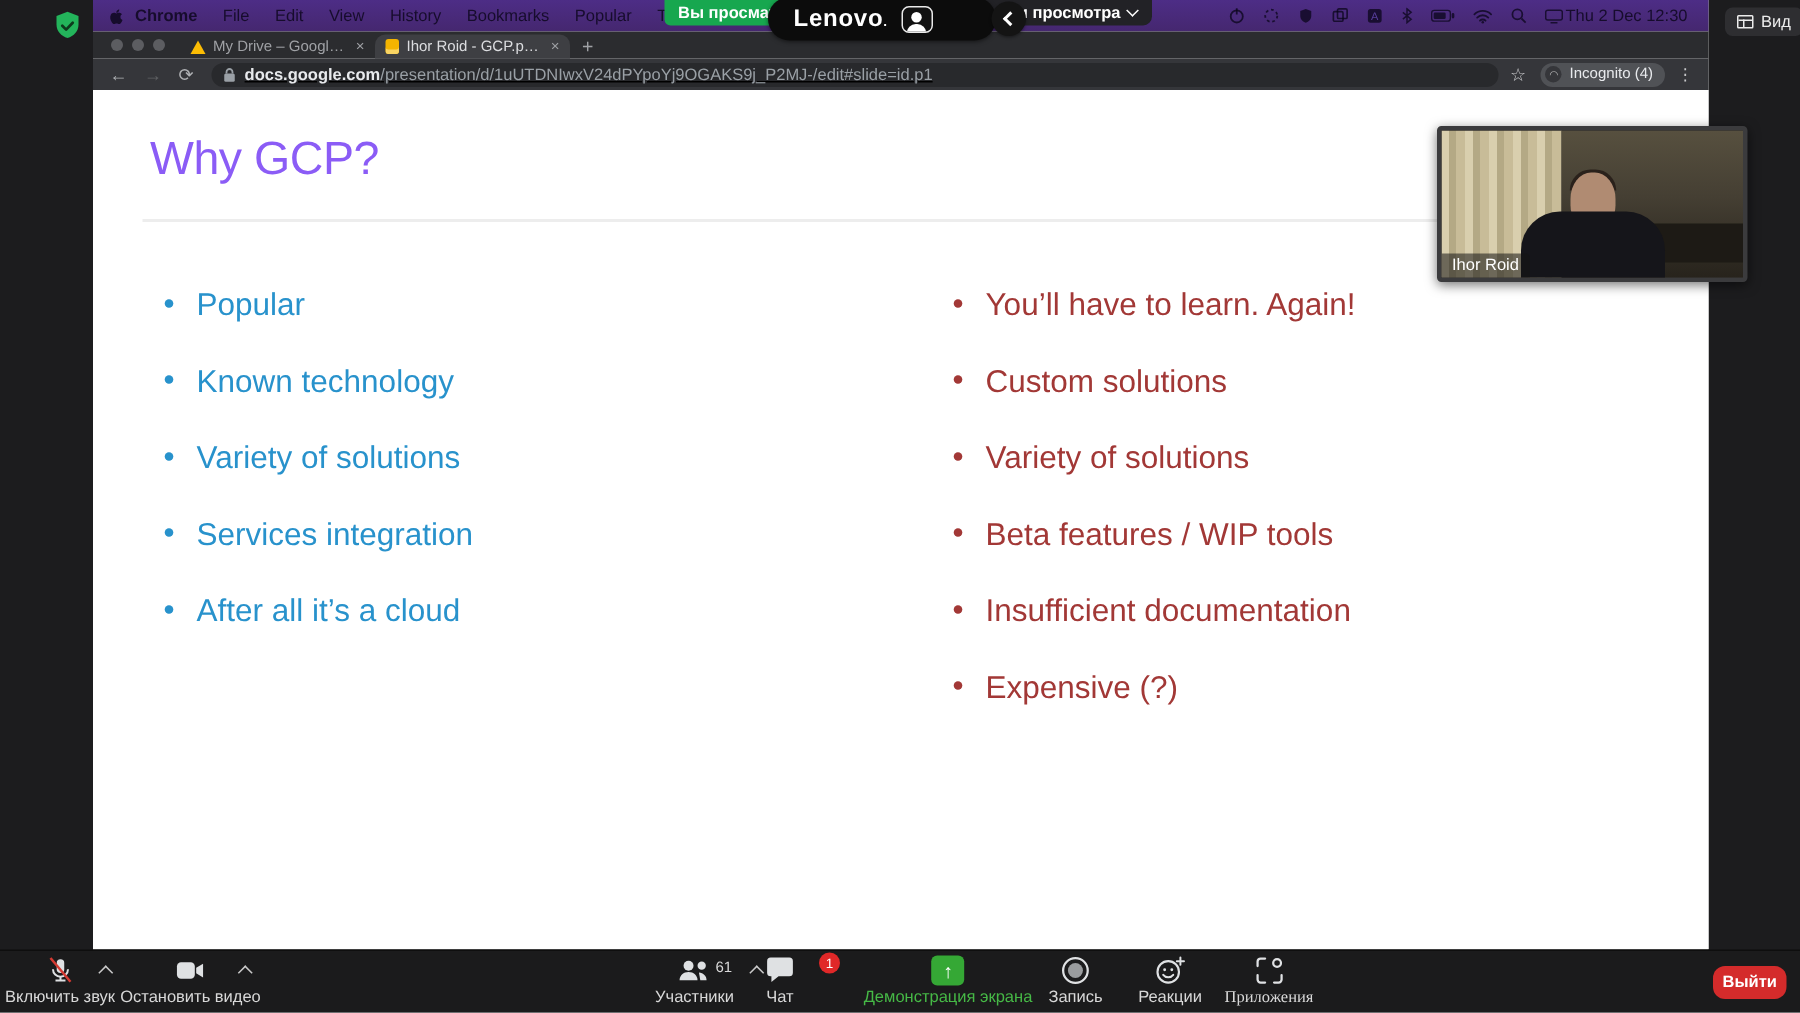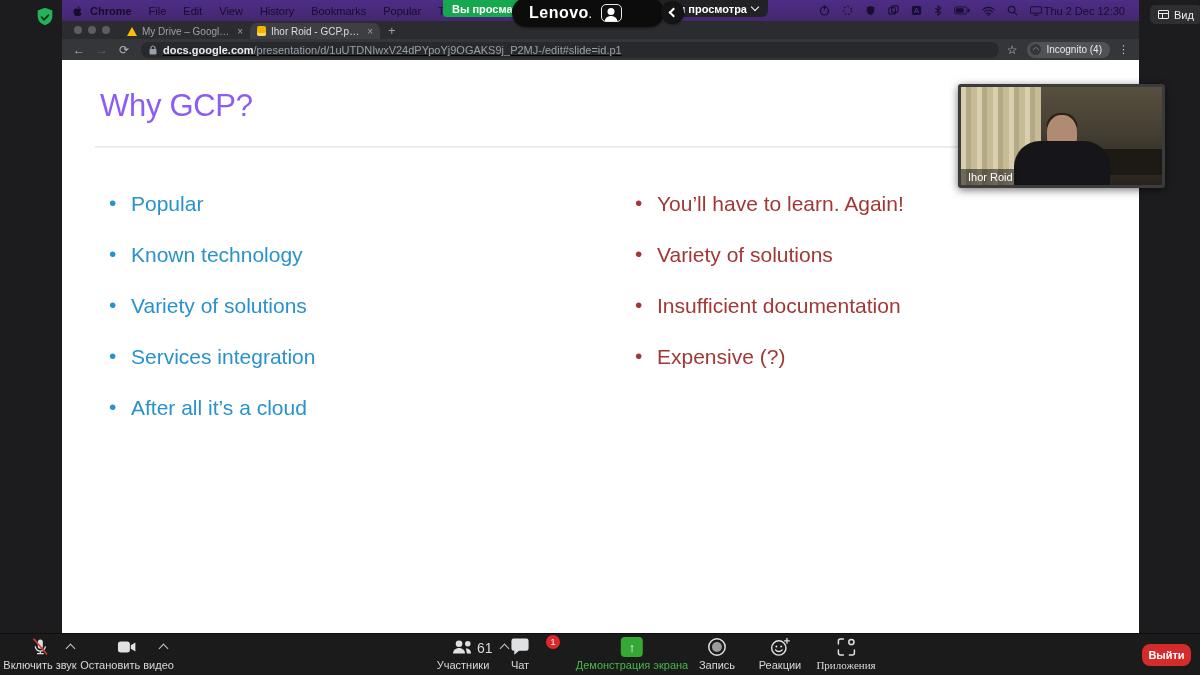--- a/index.html
+++ b/index.html
@@ -87,21 +87,21 @@
   #webcam .p-head { position:absolute; left:50%; bottom:32px; transform:translateX(-50%); width:30px; height:38px; background:#b08b72; border-radius:46% 46% 42% 42%; }
   #webcam .p-hair { position:absolute; left:50%; bottom:58px; transform:translateX(-50%); width:31px; height:14px; background:#2a211b; border-radius:14px 14px 0 0; }
   #webcam .nametag { position:absolute; left:0; bottom:0; background:rgba(20,20,20,.55); color:#fff; font-size:11px; padding:2px 7px; border-radius:0 3px 0 0; }
 
   
   #toolbar { left:0; top:633px; width:1200px; height:42px; background:#1b1b1c; border-top:1px solid #0e0e0e; color:#d8d8d8; }
   .tbtn { position:absolute; top:3px; display:flex; flex-direction:column; align-items:center; cursor:pointer; }
   .tbtn .lbl { font-size:11px; margin-top:2px; white-space:nowrap; color:#d8d8d8; }
   .tbtn svg { display:block; }
   .chev-up { width:7px; height:7px; border-left:1.5px solid #c9c9c9; border-top:1.5px solid #c9c9c9; transform:rotate(45deg); position:absolute; cursor:pointer; }
-  .count { font-size:14px; color:#d8d8d8; position:absolute;text-align:right; }
+  .count { font-size:10px; color:#d8d8d8; position:absolute;text-align:right; }
   .badge { position:absolute; background:#e02828; color:#fff; font-size:9px; min-width:14px; height:14px; border-radius:7px; display:flex; align-items:center; justify-content:center; padding:0 3px; }
   .share-ico { width:22px; height:20px; background:#35a835; border-radius:4px; display:flex; align-items:center; justify-content:center; color:#fff; font-size:13px; font-weight:700; }
   .green-lbl { color:#46b946 !important; }
   #leave-btn { position:absolute; left:1142px; top:10px; width:49px; height:22px; background:#d42b2b; border:none; border-radius:8px; color:#fff; font-size:11px; font-weight:700; cursor:pointer; font-family:"Liberation Sans",sans-serif; }
 </style>
 </head>
 <body>
 
 <div id="screen" class="abs">
 
@@ -208,21 +208,23 @@
     <div id="slide-divider" class="abs"></div>
     <ul id="pros" class="bullets abs">
         <li>Popular</li>
         <li>Known technology</li>
         <li>Variety of solutions</li>
         <li>Services integration</li>
         <li>After all it’s a cloud</li>
       </ul>
     <ul id="cons" class="bullets abs">
         <li>You’ll have to learn. Again!</li>
+        <li>Custom solutions</li>
         <li>Variety of solutions</li>
+        <li>Beta features / WIP tools</li>
         <li>Insufficient documentation</li>
         <li>Expensive (?)</li>
       </ul>
   </div>
 </div>
 
 <svg id="shield" class="abs" viewBox="0 0 24 24">
     <path d="M12 2 20 5v6c0 5.2-3.4 8.6-8 10-4.6-1.4-8-4.8-8-10V5Z" fill="#23b45b"></path>
     <path d="M8.2 12.2 11 15l4.8-5" fill="none" stroke="#0d3a1d" stroke-width="2" stroke-linecap="round" stroke-linejoin="round"></path>
   </svg>

